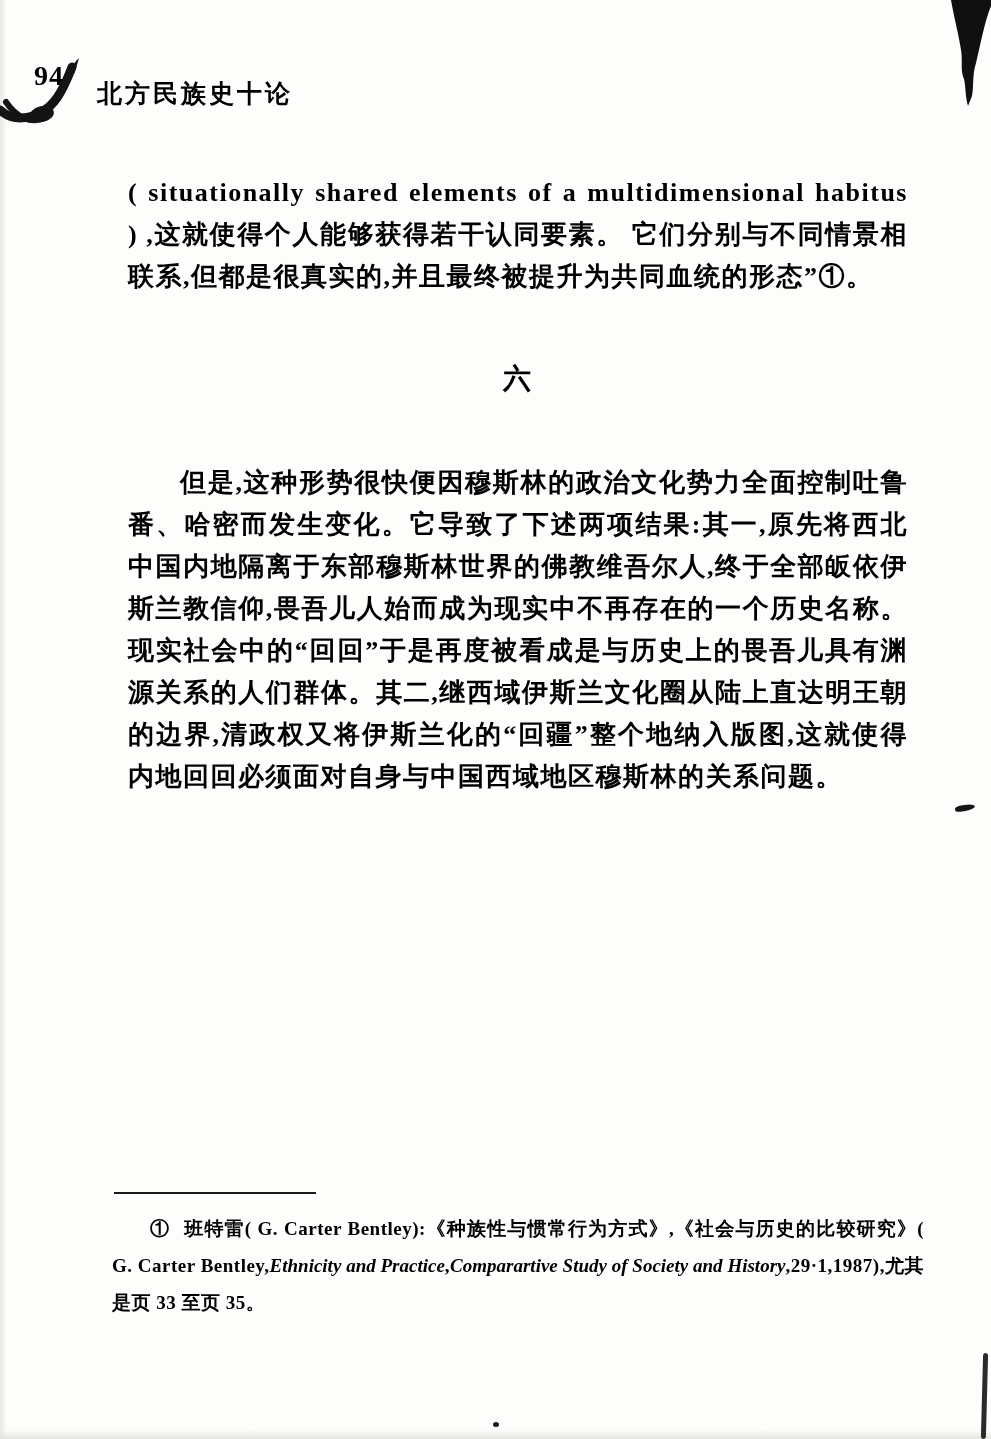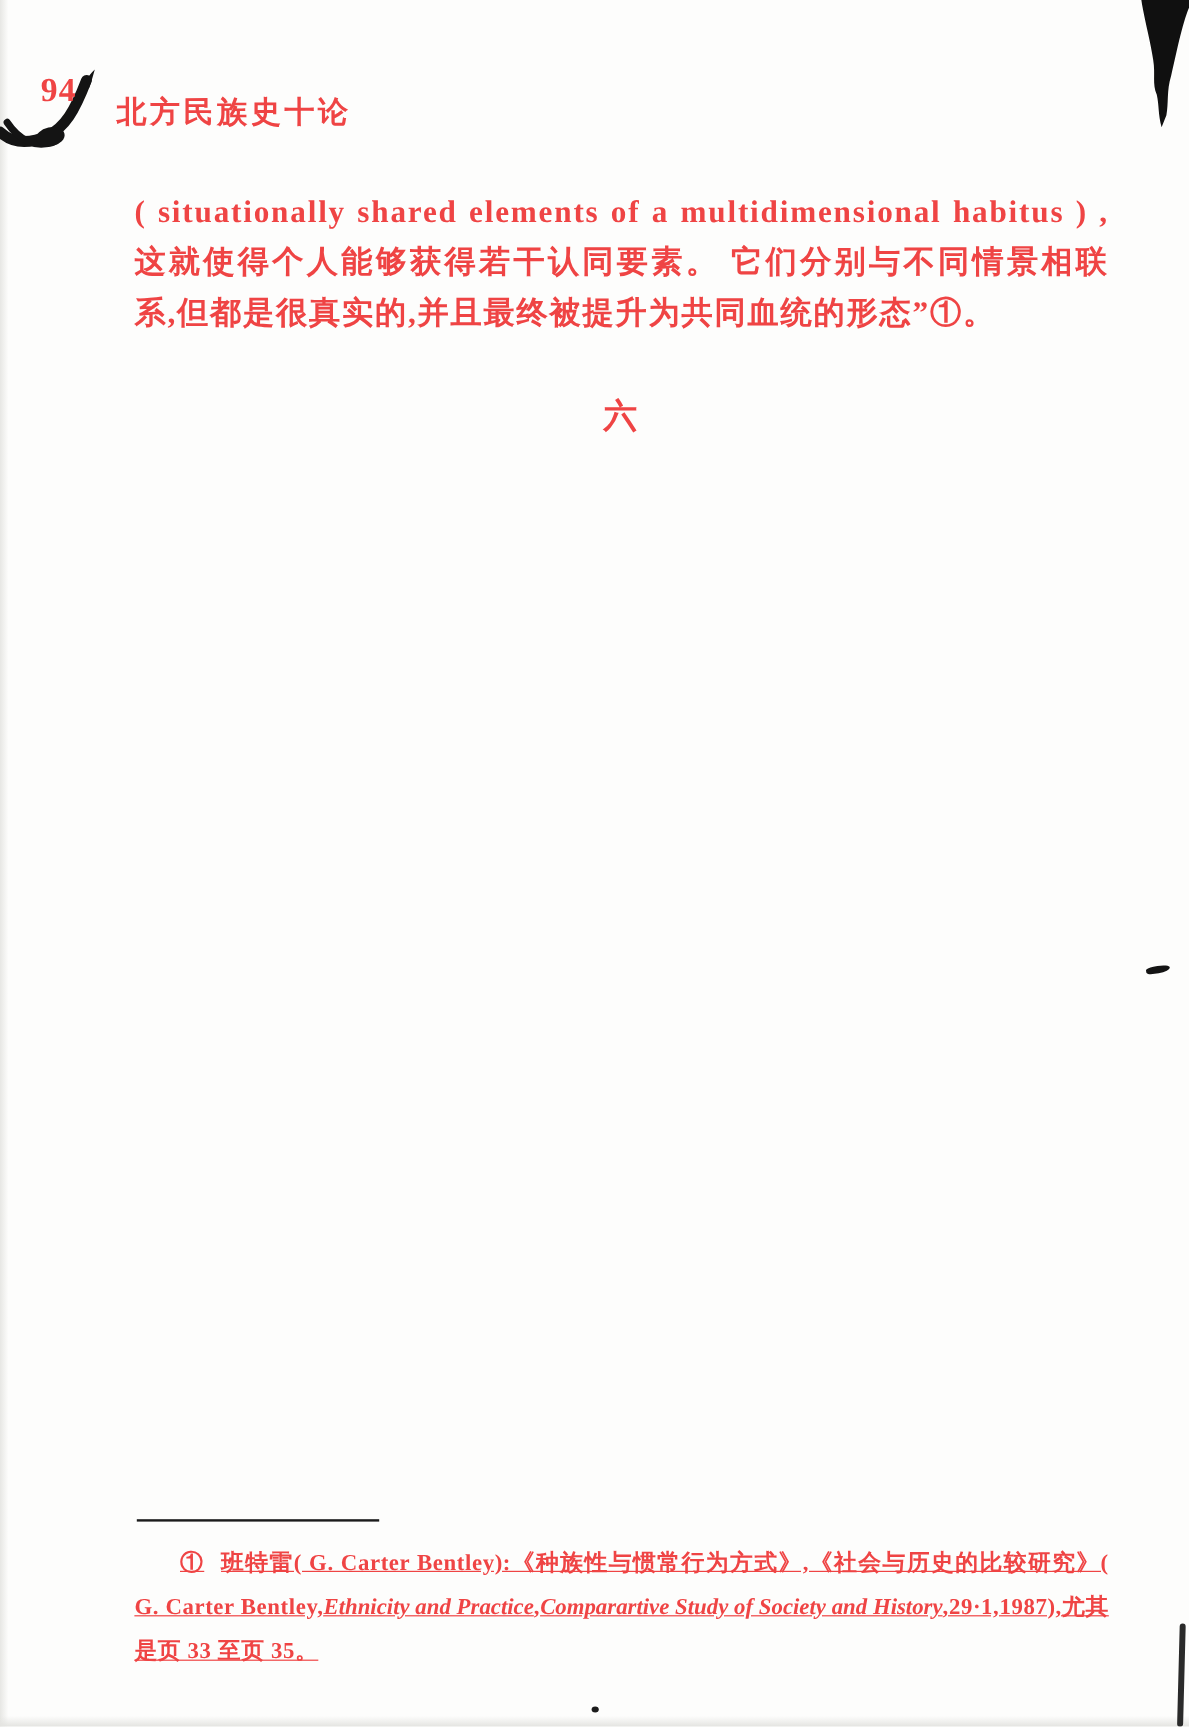--- a/index.html
+++ b/index.html
@@ -7,21 +7,21 @@
     padding: 0;
     background: #ffffff;
   }
   .page {
     position: relative;
     width: 991px;
     height: 1439px;
     background: #fdfdfc;
     overflow: hidden;
     font-family: "Liberation Serif", "DejaVu Serif", serif;
-    color: #ef4444;
+    color: #000000;
   }
   
   .edge-left {
     position: absolute; left: 0; top: 0; width: 7px; height: 100%;
     background: linear-gradient(to right, #e7e7e4, rgba(255,255,255,0));
   }
   .edge-bottom {
     position: absolute; left: 0; bottom: 0; width: 100%; height: 9px;
     background: linear-gradient(to top, #e3e3e0, rgba(255,255,255,0));
   }
@@ -36,40 +36,40 @@
   }
   .header-title {
     position: absolute; left: 97px; top: 77px;
     font-size: 25px; font-weight: 700; letter-spacing: 3px;
   }
   
   .body-text {
     position: absolute; left: 112px; top: 156px; width: 812px;
   }
   .body-text p {
-    margin: 0;
+    margin: 16px;
     font-size: 26px;
     font-weight: 700;
     line-height: 42px;
     text-align: justify;
     letter-spacing: 1.5px;
   }
   .body-text p.indent { text-indent: 2em; }
   .section-heading {
     margin: 0;
     padding-top: 46px;
     padding-bottom: 48px;
     text-align: center;
     font-size: 28px;
     font-weight: 700;
     letter-spacing: 2px;
   }
   
   .footnote-area {
-    position: absolute; left: 112px; top: 1266px; width: 812px; text-decoration: underline;
+    position: absolute; left: 112px; top: 1192px; width: 812px;
   }
   .footnote-rule {
     width: 202px; height: 2px; background: #1b1b1b; margin: 0 0 16px 2px;
   }
   .footnote-text {
     margin: 0;
     font-size: 19px;
     font-weight: 600;
     line-height: 37px;
     text-align: justify;
@@ -110,20 +110,21 @@
     <path d="M6,47 C16,62 30,69 45,63" fill="none" stroke="#141414" stroke-width="6" stroke-linecap="round"></path>
     <path d="M72,12 C74,8 76,6 79,3 C77,10 76,14 74,19 Z" fill="#141414"></path>
     <ellipse cx="42" cy="59" rx="12" ry="8" fill="#141414" transform="rotate(-12 42 59)"></ellipse>
   </svg>
   <div class="page-number">94</div>
   <div class="header-title">北方民族史十论</div>
 
   <div class="body-text">
     <p>( situationally shared elements of a multidimensional habitus ) ,这就使得个人能够获得若干认同要素。 它们分别与不同情景相联系,但都是很真实的,并且最终被提升为共同血统的形态”①。</p>
     <div class="section-heading">六</div>
+    <p class="indent">但是,这种形势很快便因穆斯林的政治文化势力全面控制吐鲁番、哈密而发生变化。它导致了下述两项结果:其一,原先将西北中国内地隔离于东部穆斯林世界的佛教维吾尔人,终于全部皈依伊斯兰教信仰,畏吾儿人始而成为现实中不再存在的一个历史名称。现实社会中的“回回”于是再度被看成是与历史上的畏吾儿具有渊源关系的人们群体。其二,继西域伊斯兰文化圈从陆上直达明王朝的边界,清政权又将伊斯兰化的“回疆”整个地纳入版图,这就使得内地回回必须面对自身与中国西域地区穆斯林的关系问题。</p>
   </div>
 
   <div class="footnote-area">
     <div class="footnote-rule"></div>
     <p class="footnote-text">
       <span class="fn-marker">①</span><span>班特雷( G. Carter Bentley):《种族性与惯常行为方式》,《社会与历史的比较研究》( G. Carter Bentley,</span><span class="italic">Ethnicity and Practice</span><span>,</span><span class="italic">Comparartive Study of Society and History</span><span>,29·1,1987),尤其是页 33 至页 35。</span>
     </p>
   </div>
 
   <svg class="artifact-top-right" viewBox="0 0 40 106" xmlns="http://www.w3.org/2000/svg">

